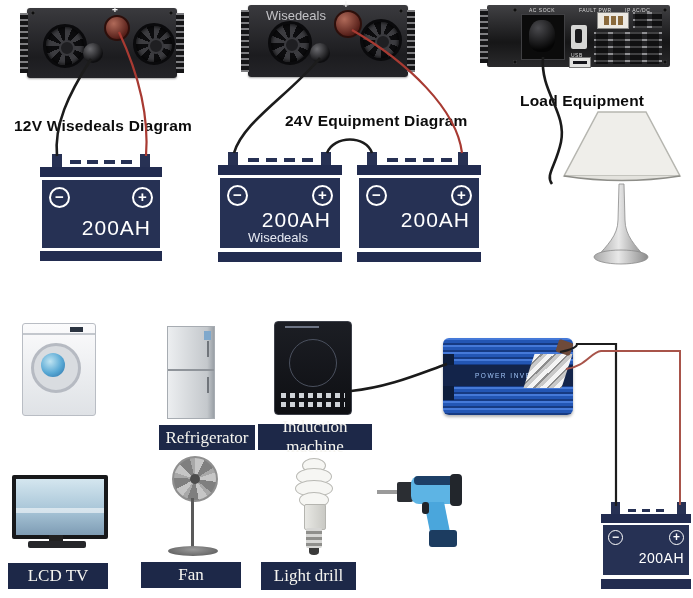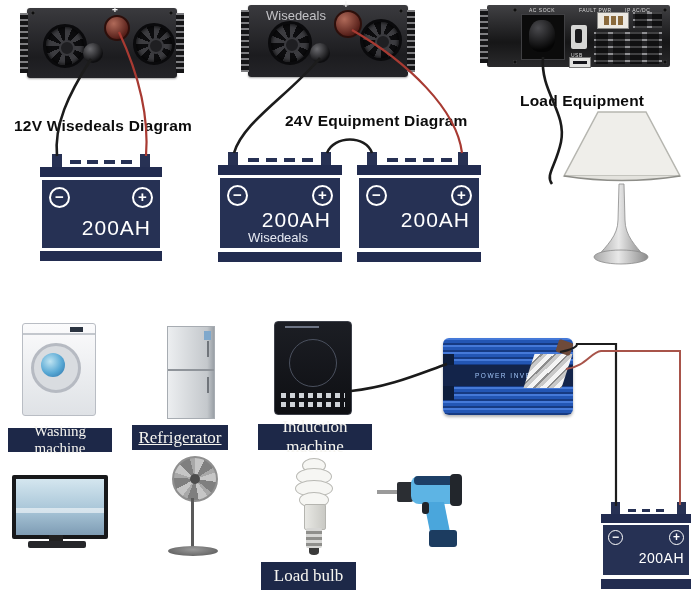--- a/index.html
+++ b/index.html
@@ -254,22 +254,21 @@
     <div class="hdl" style="top:50px;"></div>
     <div class="logo"></div>
   </div>
   <div class="cooker" style="left:274px;top:321px;width:76px;height:92px;">
     <div class="brand"></div>
     <div class="zone"></div>
     <div class="keys" style="top:71px;"></div>
     <div class="keys" style="top:80px;"></div>
   </div>
 
-  <div class="label-bar" style="left:8px;top:428px;width:104px;height:24px;font-size:15px;">Washing machine</div>
-  <div class="label-bar" style="left:132px;top:425px;width:96px;height:25px;text-decoration:underline;">Refrigerator</div>
+  <div class="label-bar" style="left:159px;top:425px;width:96px;height:25px;">Refrigerator</div>
   <div class="label-bar" style="left:258px;top:424px;width:114px;height:26px;">Induction machine</div>
 
   <div class="inv-blue" style="left:443px;top:338px;width:130px;height:77px;">
     <div class="lstrip"></div>
     <div class="band">POWER INVERTER</div>
     <div class="sticker"></div>
   </div>
   <div class="conn-red" style="left:557px;top:341px;"></div>
 
   <div class="tv" style="left:12px;top:475px;width:88px;height:56px;">
@@ -296,21 +295,23 @@
     <rect x="3" y="20" width="22" height="4" fill="#9a9a9a"></rect>
     <rect x="23" y="12" width="16" height="20" rx="2" fill="#2b2e33"></rect>
     <rect x="37" y="6" width="46" height="28" rx="8" fill="#5db4e4"></rect>
     <rect x="40" y="6" width="40" height="9" rx="4" fill="#1d3f66"></rect>
     <rect x="76" y="4" width="12" height="32" rx="4" fill="#22262c"></rect>
     <polygon points="50,32 70,32 76,62 56,62" fill="#4aa6dc"></polygon>
     <rect x="48" y="32" width="7" height="12" rx="3" fill="#20242a"></rect>
     <rect x="55" y="60" width="28" height="17" rx="3" fill="#1c3c60"></rect>
   </svg>
 
-  <div class="label-bar" style="left:261px;top:562px;width:95px;height:28px;">Load bulb</div>
+  <div class="label-bar" style="left:8px;top:563px;width:100px;height:26px;">LCD TV</div>
+  <div class="label-bar" style="left:141px;top:562px;width:100px;height:26px;">Fan</div>
+  <div class="label-bar" style="left:261px;top:562px;width:95px;height:28px;">Light drill</div>
 
   <svg class="wires" width="693" height="598" viewBox="0 0 693 598">
 
     <path d="M91,59 C68,95 54,125 57,156" stroke="#1c1c1c" stroke-width="2.6" fill="none"></path>
     <path d="M119,32 C139,75 149,118 146,156" stroke="#a83a32" stroke-width="2.2" fill="none"></path>
 
     <path d="M320,58 C288,96 243,122 234,153" stroke="#1c1c1c" stroke-width="2.6" fill="none"></path>
     <path d="M352,30 C408,62 457,110 462,153" stroke="#a83a32" stroke-width="2.2" fill="none"></path>
     <path d="M327,153 C334,135 366,135 372,153" stroke="#1c1c1c" stroke-width="2.6" fill="none"></path>
 

